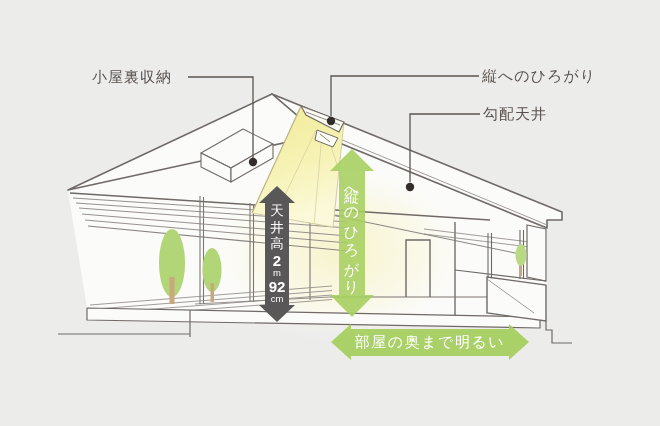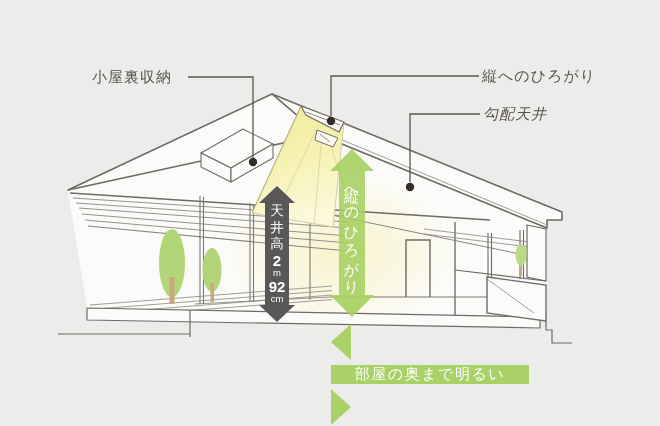--- a/index.html
+++ b/index.html
@@ -151,21 +151,21 @@
     </g>
     <g fill="#332e2b">
       <circle cx="253" cy="162" r="4.2"></circle>
       <circle cx="331" cy="121" r="4.2"></circle>
       <circle cx="410" cy="187" r="4.2"></circle>
     </g>
   </svg>
 
   <div class="lbl" style="left:92px;top:69px;">小屋裏収納</div>
   <div class="lbl" style="left:482px;top:68px;">縦へのひろがり</div>
-  <div class="lbl" style="left:483px;top:106px;font-style:italic;">勾配天井</div>
+  <div class="lbl" style="left:483px;top:106px;">勾配天井</div>
 
   <div class="arrow-v" style="left:259px;top:186px;width:36px;height:136px;">
     <div class="head-up"></div>
     <div class="dark-shaft">
       <span class="ah-k">天</span>
       <span class="ah-k">井</span>
       <span class="ah-k">高</span>
       <span class="ah-n">2</span>
       <span class="ah-u">m</span>
       <span class="ah-n">92</span>
@@ -175,21 +175,21 @@
   </div>
 
   <div class="arrow-v" style="left:330px;top:149px;width:44px;height:168px;">
     <div class="g-head-up"></div>
     <div class="g-shaft">
       <span class="vtext">縦へのひろがり</span>
     </div>
     <div class="g-head-down"></div>
   </div>
 
-  <div class="arrow-h" style="left:331px;top:324px;width:198px;height:37px;flex-direction:column;">
+  <div class="arrow-h" style="left:331px;top:324px;width:198px;height:37px;">
     <div class="gh-left"></div>
     <div class="gh-shaft">
       <span>部屋の奥まで明るい</span>
     </div>
     <div class="gh-right"></div>
   </div>
 
 </div>
 
 </body></html>

